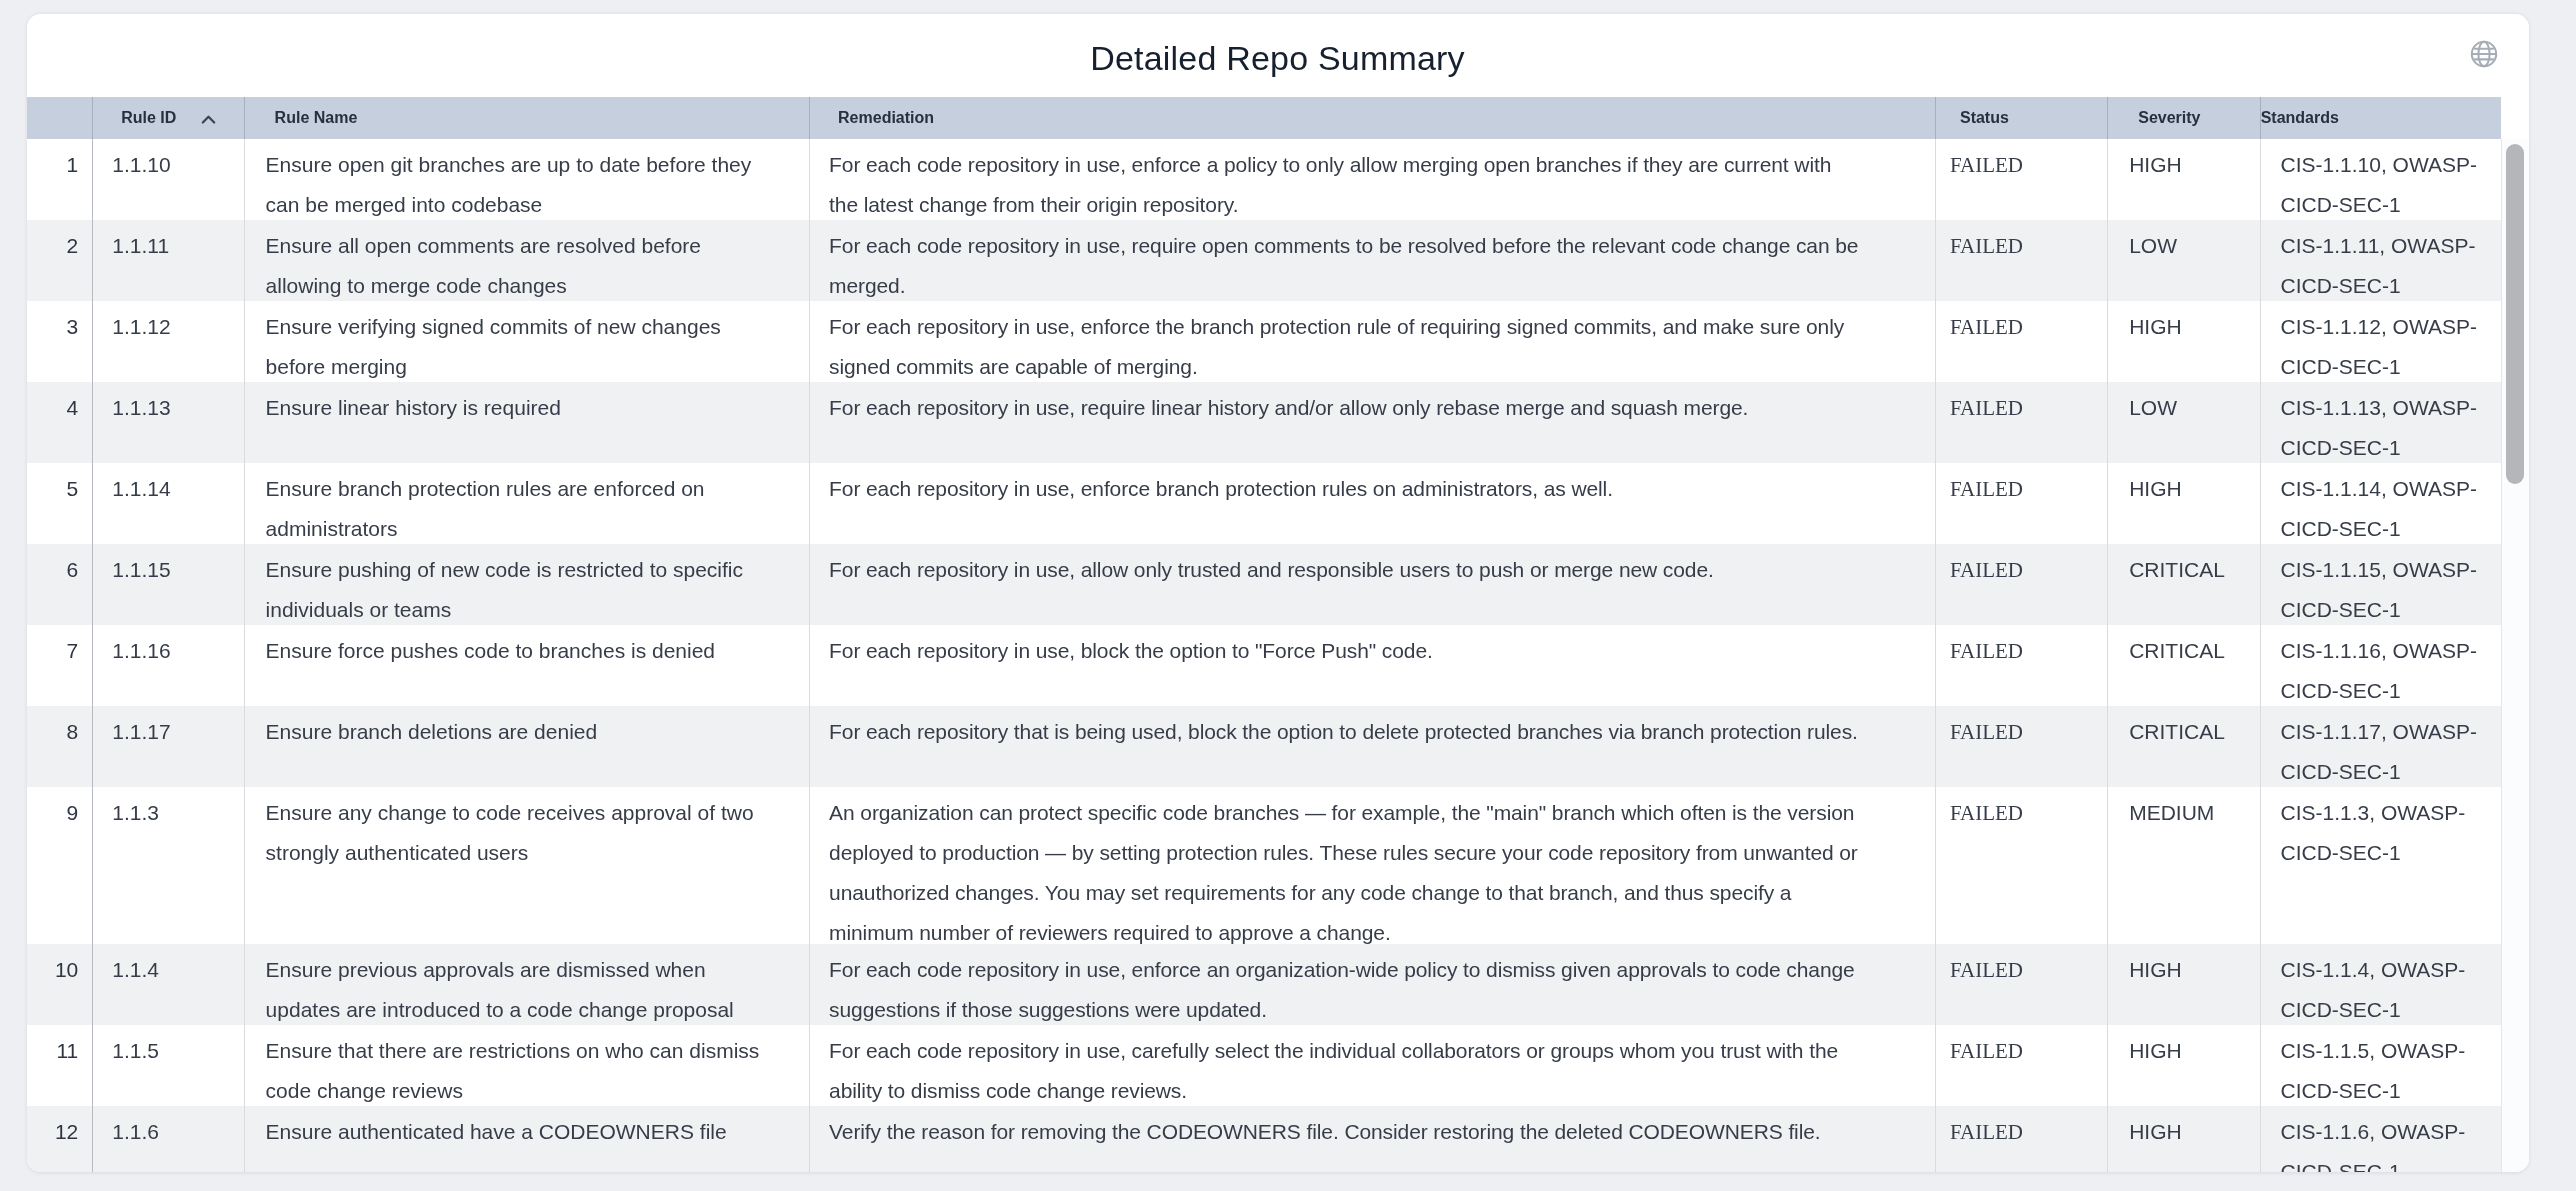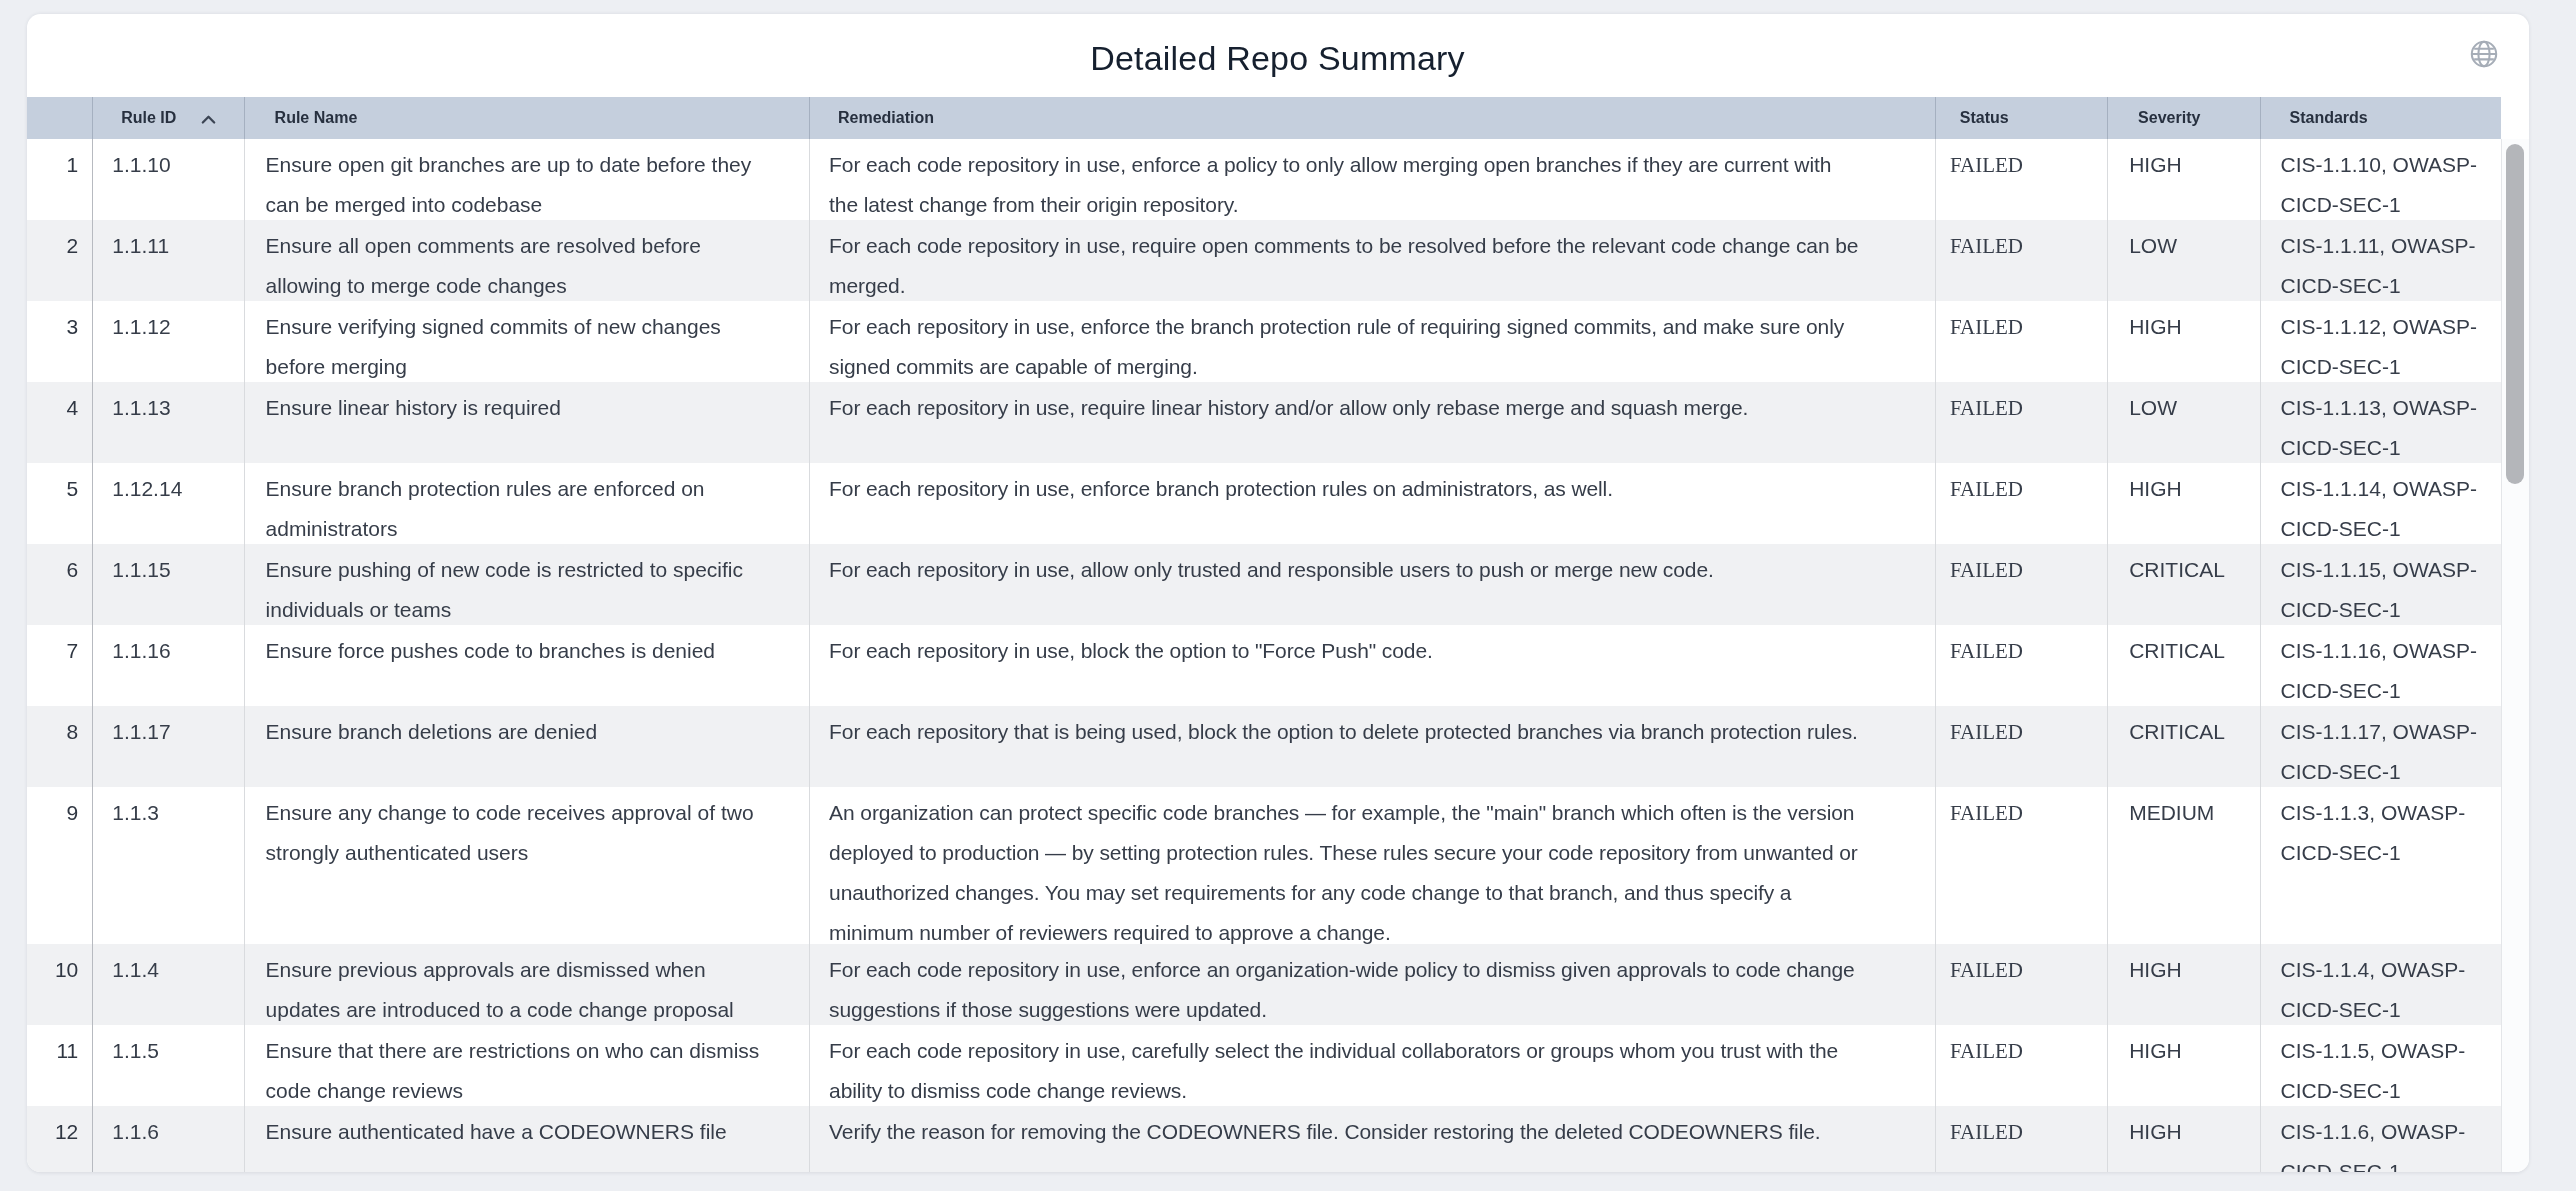--- a/index.html
+++ b/index.html
@@ -70,21 +70,21 @@
   .cell.col-remediation { padding-left:19px; padding-right:45px; border-left:1.9px solid #d9dbde; letter-spacing:-0.1px; }
   .cell.col-status      { padding-left:14px; border-left:1.9px solid #d9dbde;font-family:Liberation Serif, serif; }
   .cell.col-severity    { padding-left:21px; border-left:1.9px solid #d9dbde; }
   .cell.col-standards   { padding-left:20px; padding-right:19px; border-left:1.9px solid #d9dbde; }
 
   .hcell.col-rule_id     { padding-left:28px; }
   .hcell.col-rule_name   { padding-left:30px; }
   .hcell.col-remediation { padding-left:28px; }
   .hcell.col-status      { padding-left:24px; }
   .hcell.col-severity    { padding-left:30px; }
-  .hcell.col-standards   { padding-left:29px; }
+  .hcell.col-standards   { }
 
   
   .scroll-gutter {
     position:absolute; top:125px; right:0; bottom:0;
     width:28px; background:#fbfcfd;
     border-left:0.9px solid #e4e6e9;
   }
   .scroll-thumb {
     position:absolute; top:4.7px; left:4.7px;
     width:18px; height:340px;
@@ -224,21 +224,21 @@
         </div>
         <div class="cell col-standards">
           <span>CIS-1.1.13, OWASP-CICD-SEC-1</span>
         </div>
       </div>
       <div class="trow">
         <div class="cell col-index">
           <span>5</span>
         </div>
         <div class="cell col-rule_id">
-          <span>1.12.14</span>
+          <span>1.1.14</span>
         </div>
         <div class="cell col-rule_name">
           <span>Ensure branch protection rules are enforced on administrators</span>
         </div>
         <div class="cell col-remediation">
           <span>For each repository in use, enforce branch protection rules on administrators, as well.</span>
         </div>
         <div class="cell col-status">
           <span>FAILED</span>
         </div>

